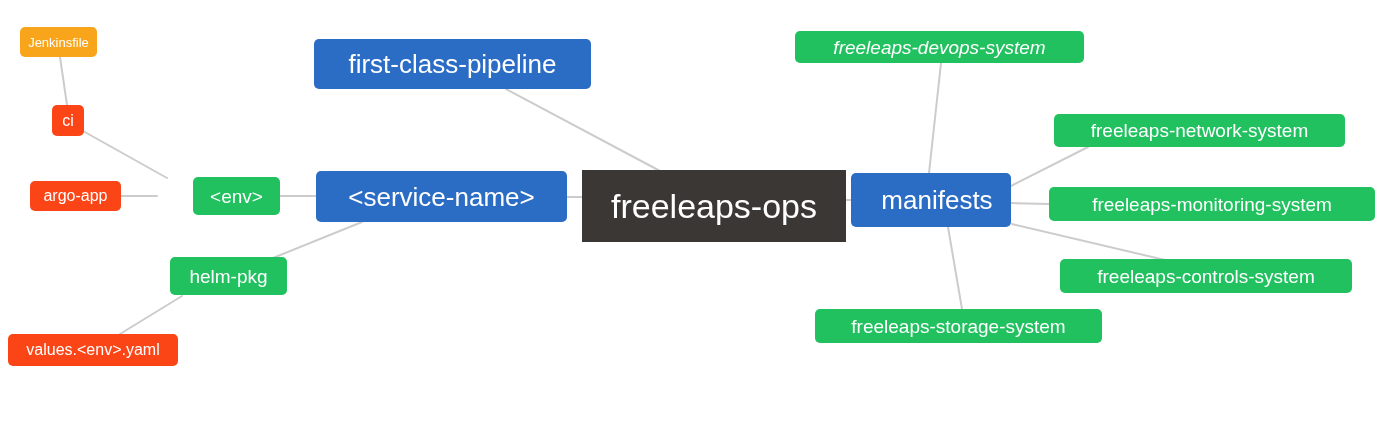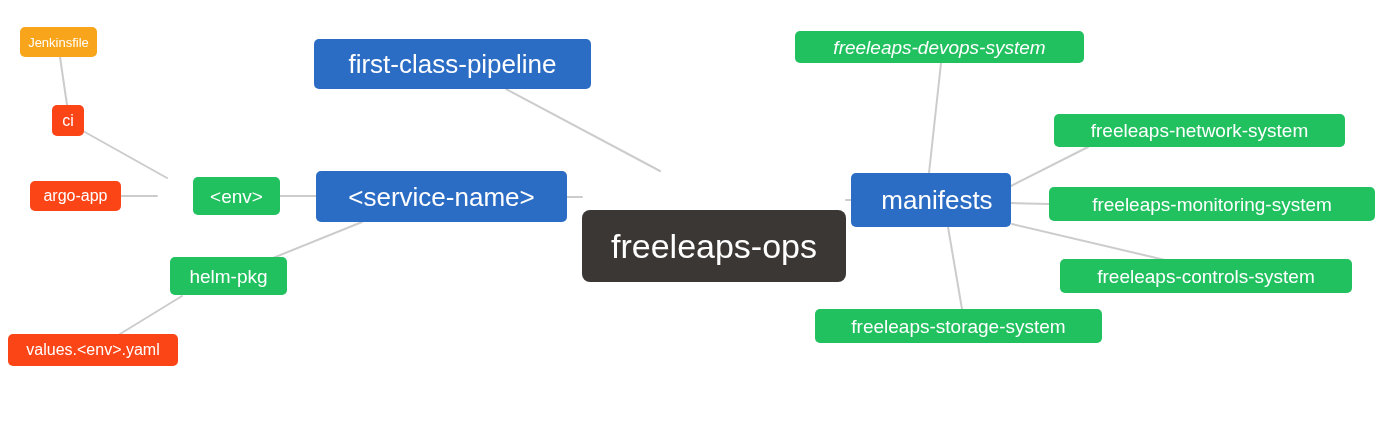--- a/index.html
+++ b/index.html
@@ -18,21 +18,21 @@
     position:absolute;
     display:flex;align-items:center;justify-content:center;
     box-sizing:border-box;
     color:#ffffff;
     border-radius:5px;
     white-space:nowrap;
     cursor:pointer;
     line-height:1;
     user-select:none;
   }
-  .lvl0{font-size:34px;border-radius:8px;margin-top:40px;}
+  .lvl0{font-size:34px;border-radius:0;}
   .lvl1{font-size:26px;}
   .lvl2{font-size:19px;}
   .lvl3{font-size:16px;}
   .lvl4{font-size:13px;}
 </style>
 </head>
 <body>
 
 <div class="stage">
   <svg class="edge-layer" id="edge-layer" viewBox="0 0 1390 421" xmlns="http://www.w3.org/2000/svg">

